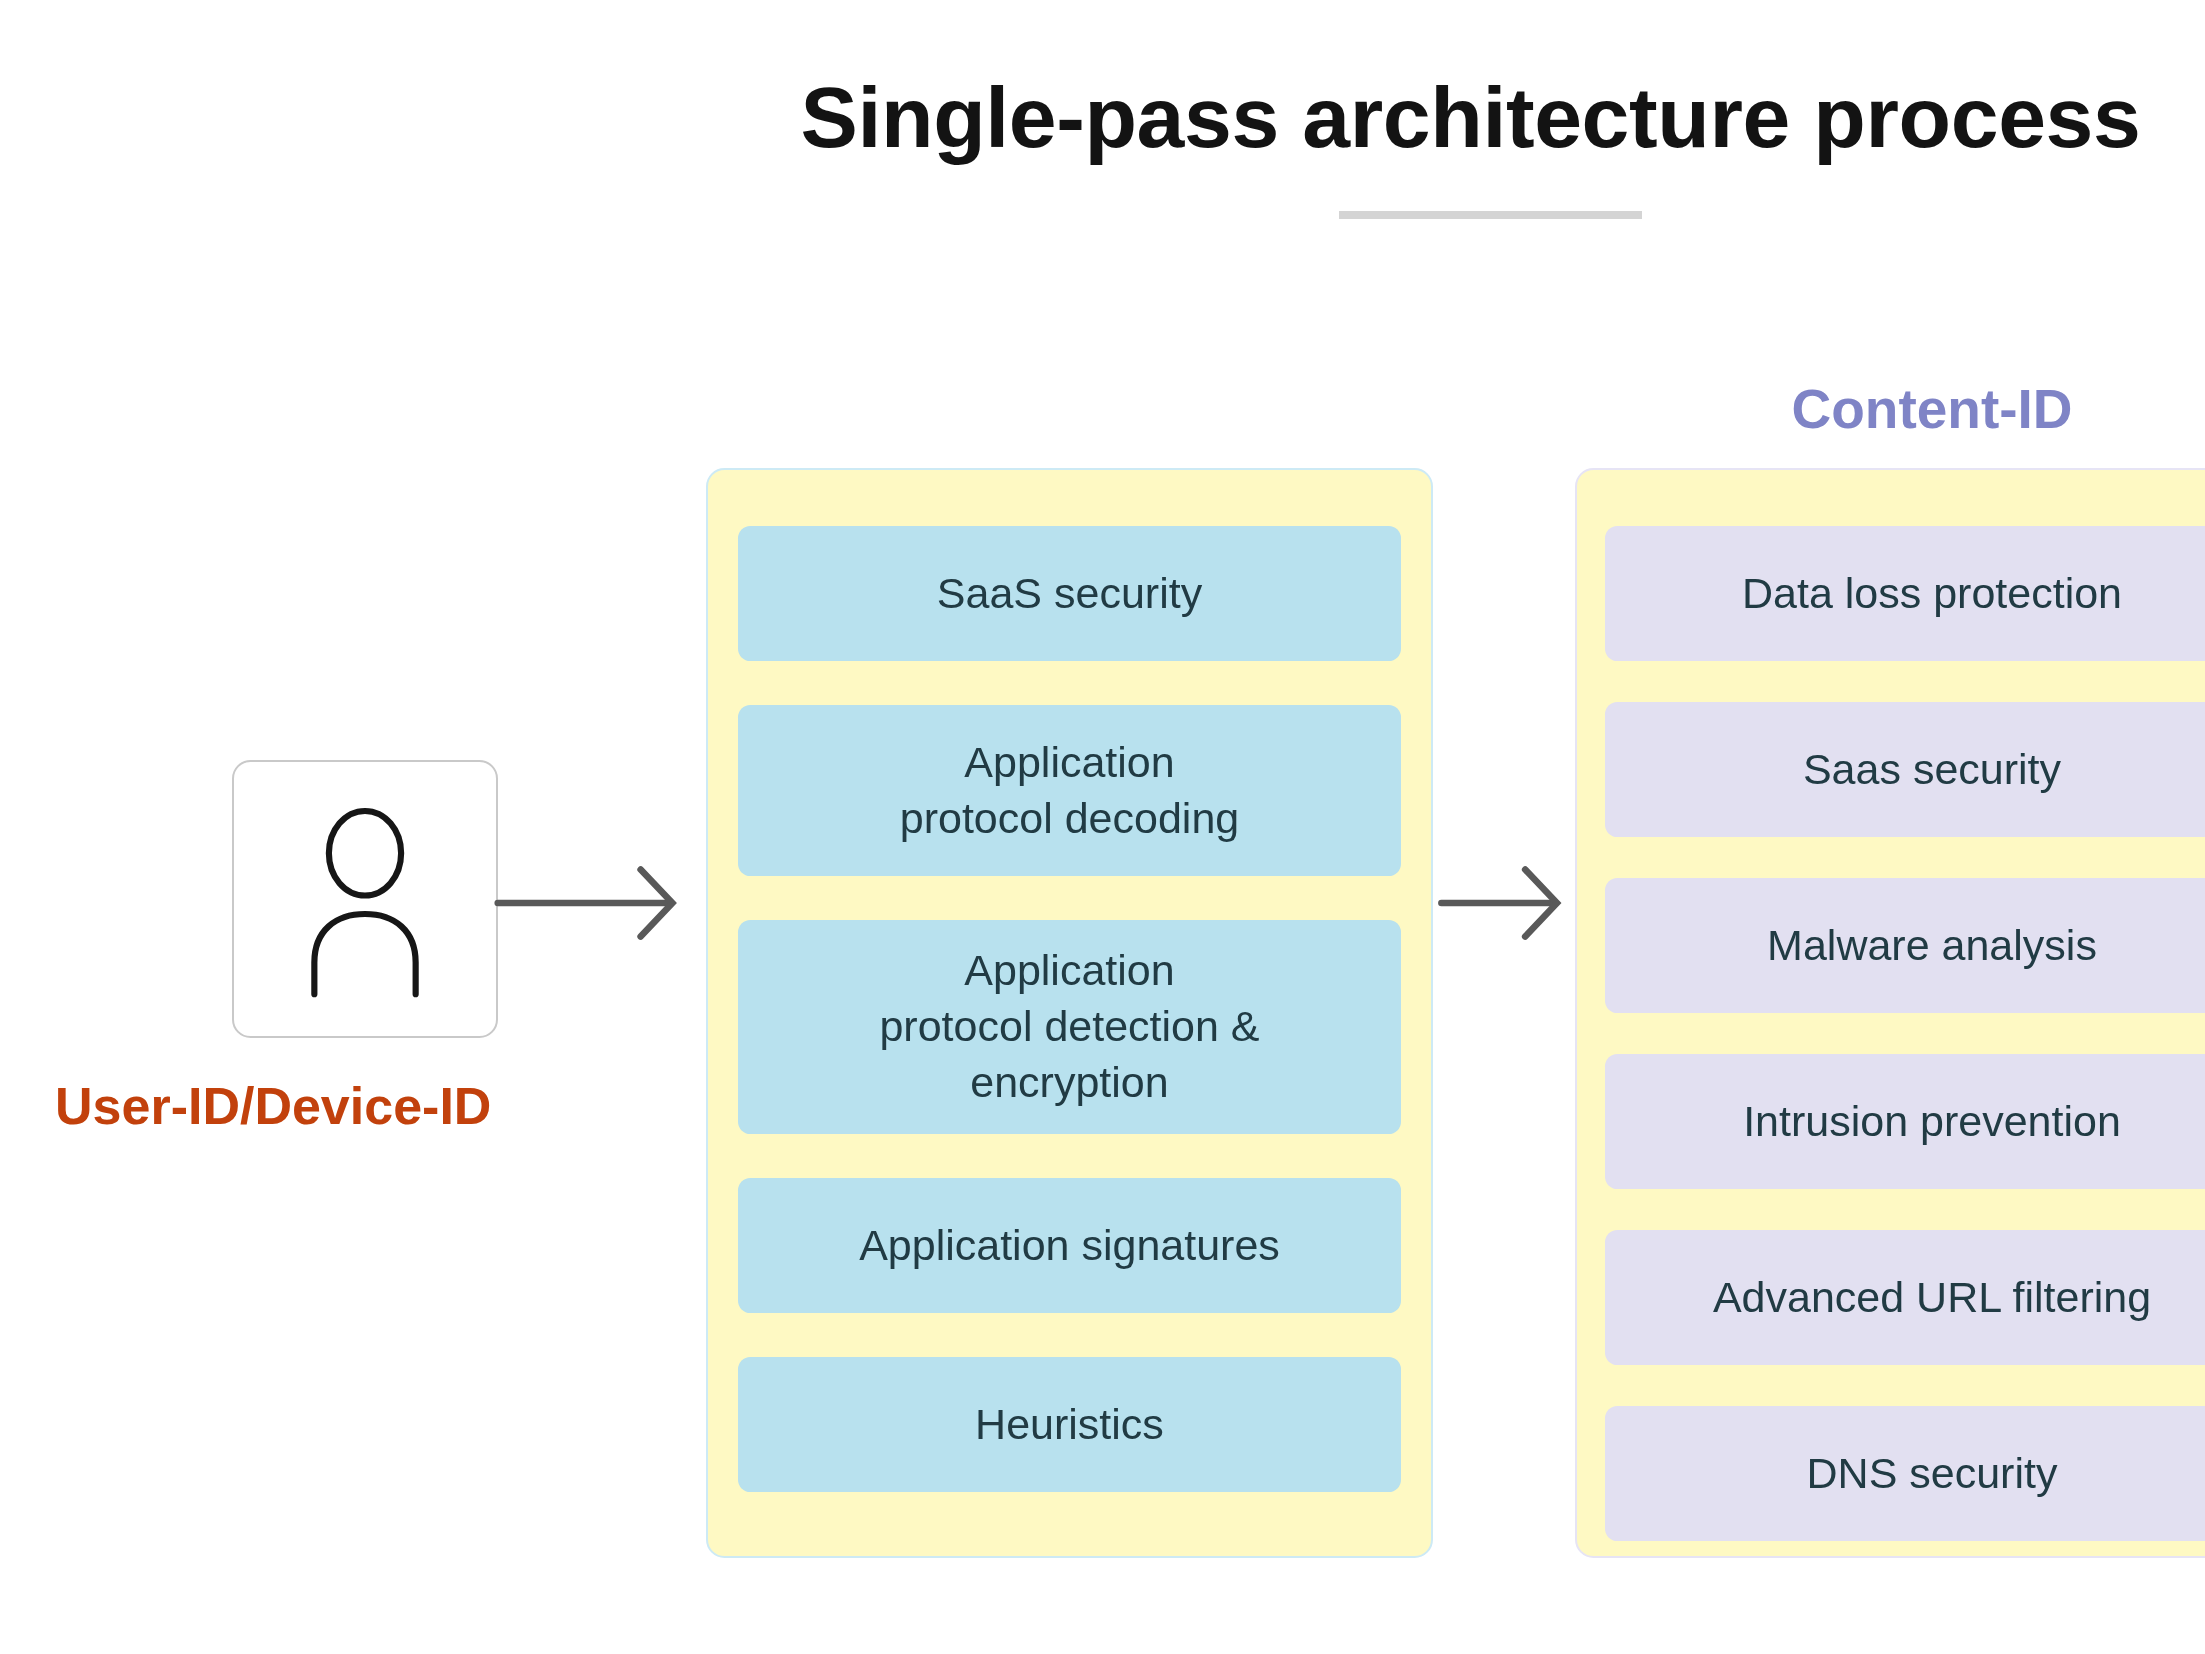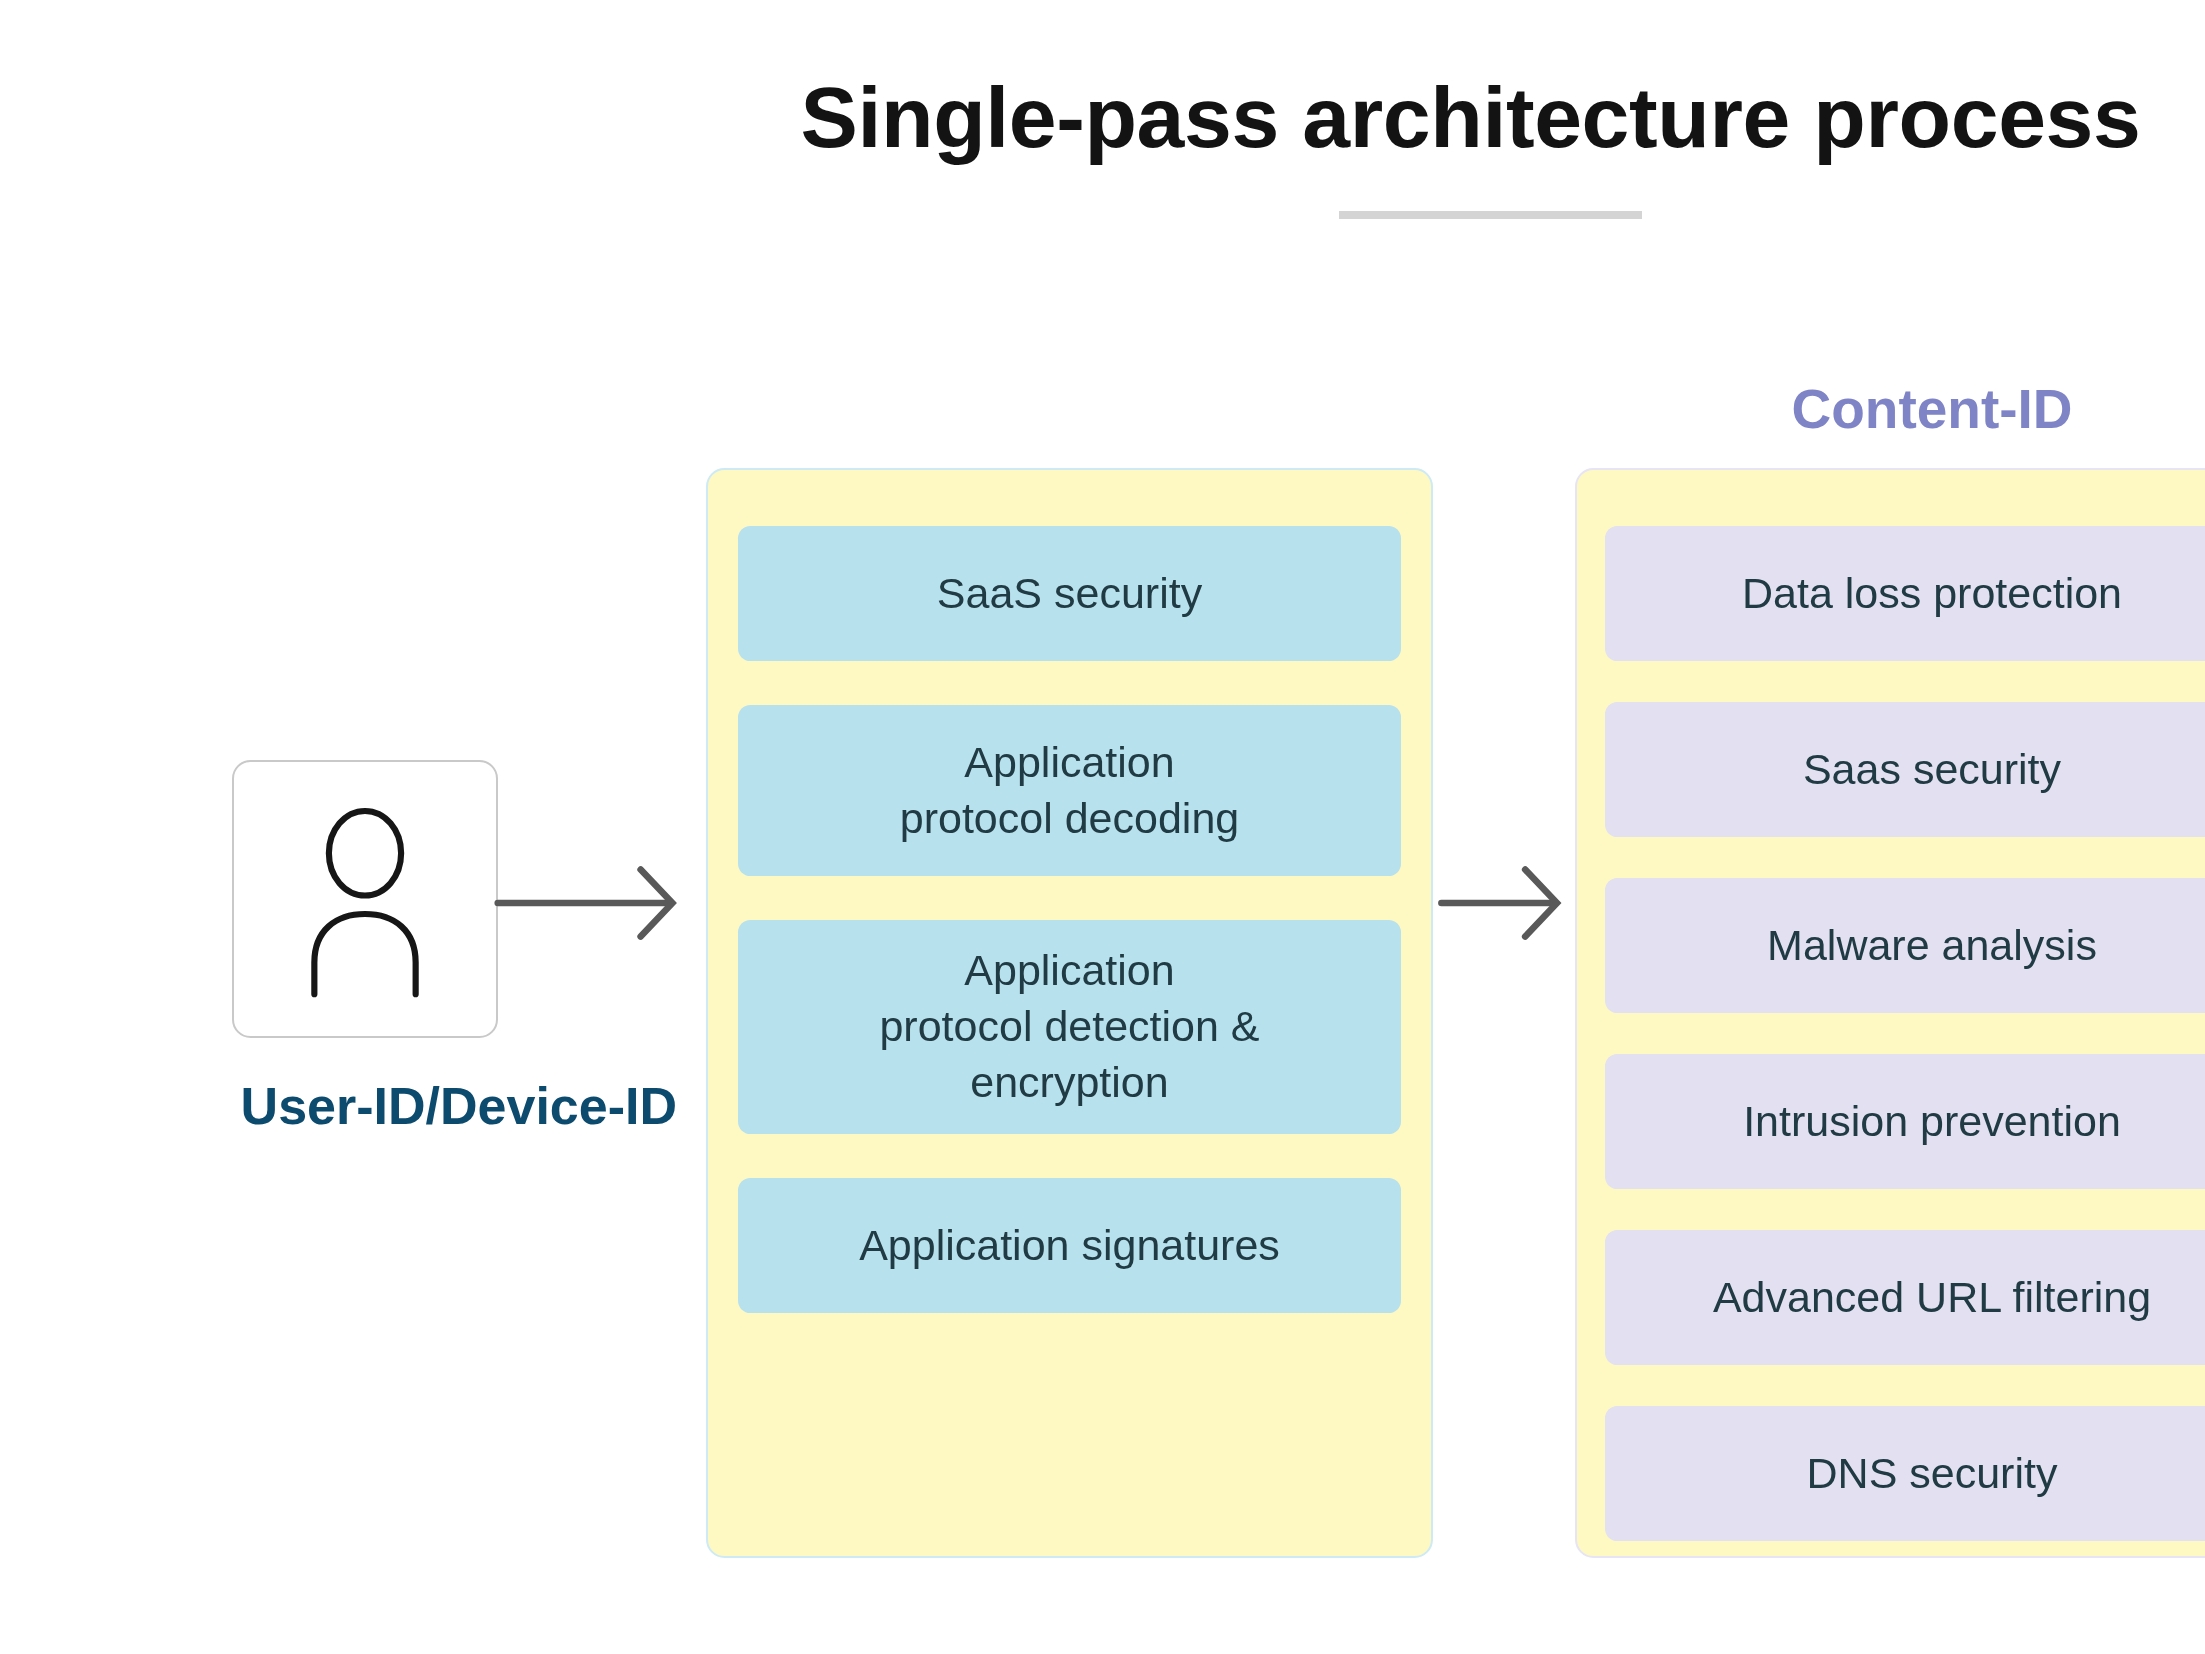--- a/index.html
+++ b/index.html
@@ -33,21 +33,21 @@
   .panel.app .item{background:#b8e1ee;height:135px;}
   .panel.app .item.lines-2{height:171px;}
   .panel.app .item.lines-3{height:214px;}
   .panel.content .item{background:#e2e0f1;height:135px;}
   .user-box{
     position:absolute;left:232px;top:760px;width:266px;height:278px;box-sizing:border-box;
     background:#ffffff;border:2.6px solid #c9c9c9;border-radius:18.5px;
     display:flex;align-items:center;justify-content:center;
   }
   .caption{
-    position:absolute;text-align:right;font-size:52px;font-weight:700;color:#0c4a6e;line-height:1.2;
+    position:absolute;text-align:left;font-size:52px;font-weight:700;color:#c2410c;line-height:1.2;
   }
   .caption.user{left:55px;top:1075px;width:622px;}
   .overlay{position:absolute;left:0;top:0;pointer-events:none;}
 </style>
 </head>
 <body>
 
 <div id="canvas">
 
   <div class="page-title">Single-pass architecture process</div>
@@ -62,20 +62,21 @@
   <div class="caption user">User-ID/Device-ID</div>
 
   <div class="panel app">
     <div class="item">SaaS security</div>
     <div class="item lines-2">Application
 protocol decoding</div>
     <div class="item lines-3">Application
 protocol detection &amp;
 encryption</div>
     <div class="item">Application signatures</div>
+    <div class="item">Heuristics</div>
   </div>
 
   <div class="col-header content">Content-ID</div>
   <div class="panel content">
     <div class="item">Data loss protection</div>
     <div class="item">Saas security</div>
     <div class="item">Malware analysis</div>
     <div class="item">Intrusion prevention</div>
     <div class="item">Advanced URL filtering</div>
     <div class="item">DNS security</div>

